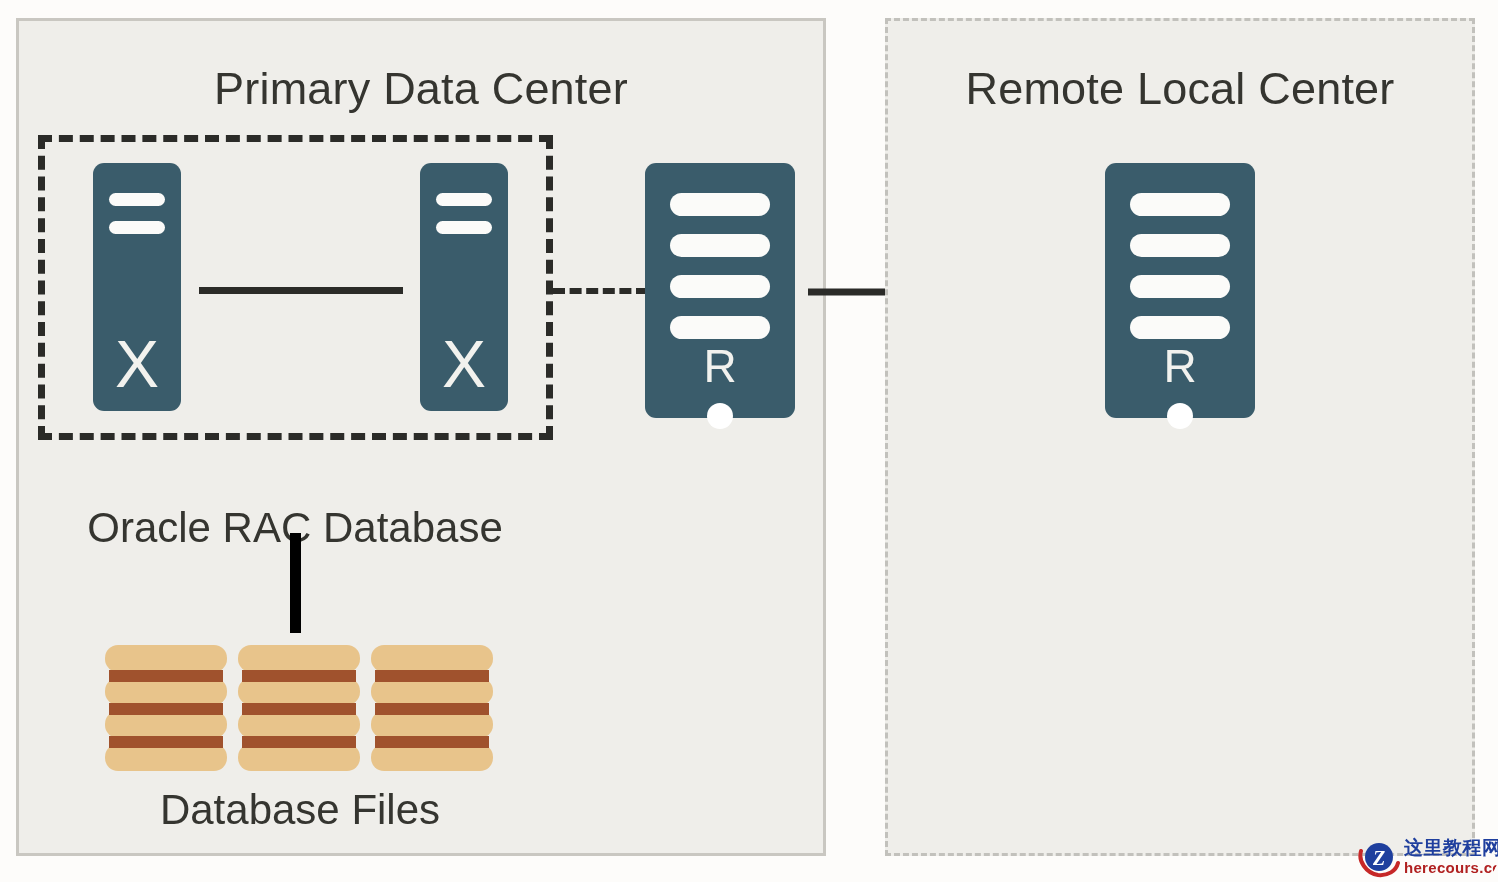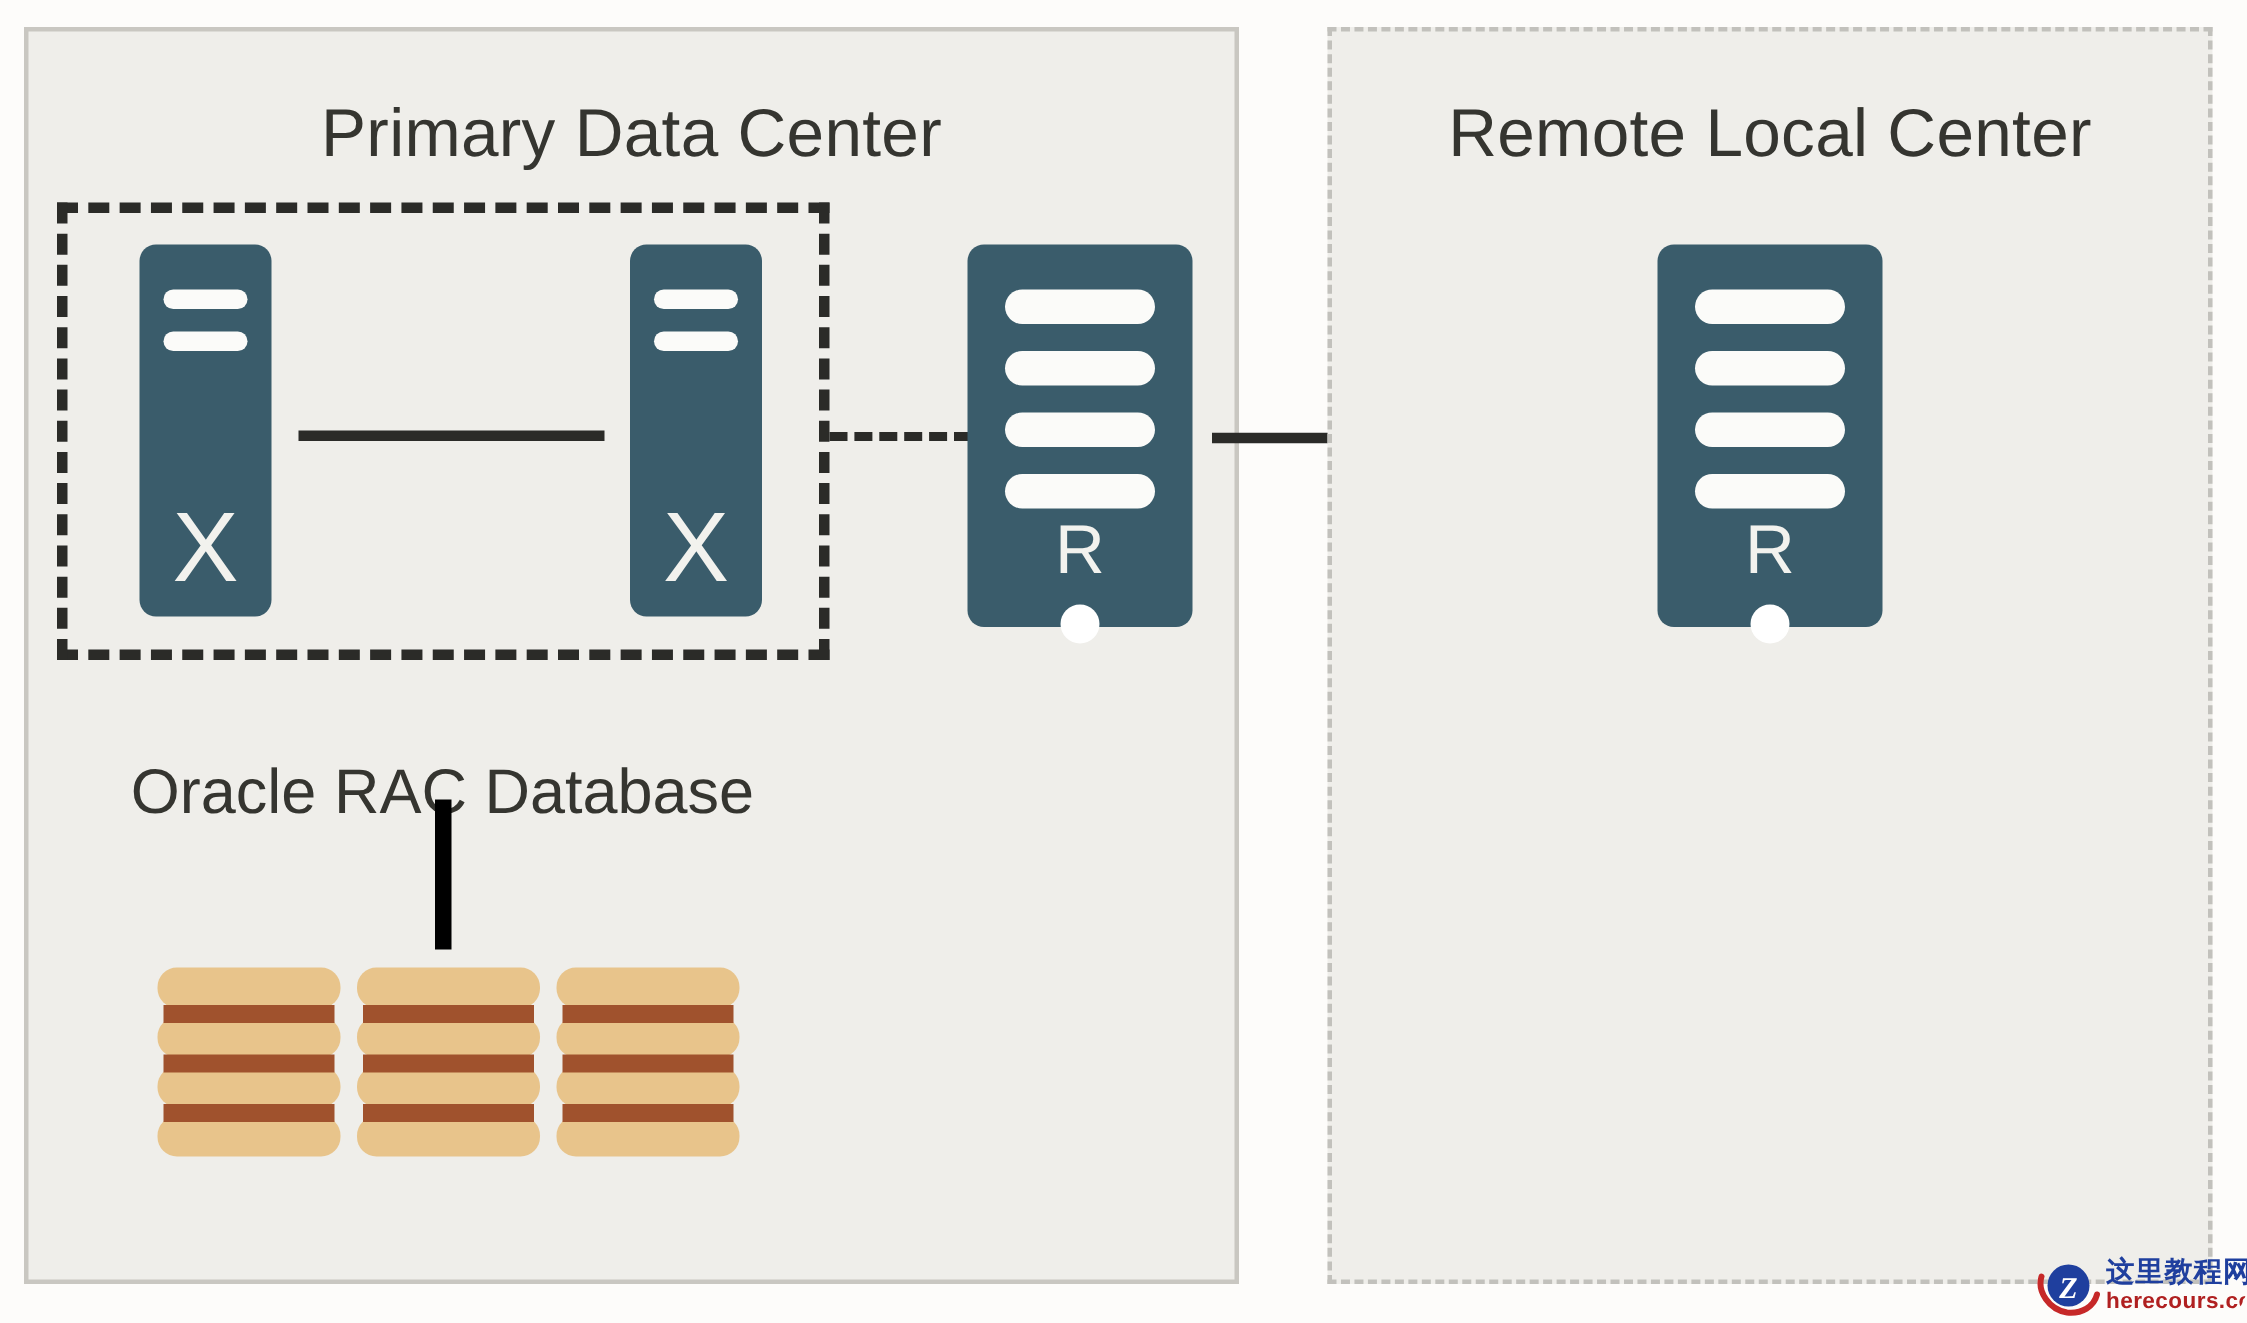--- a/index.html
+++ b/index.html
@@ -279,20 +279,21 @@
   <div id="disk-stack-3" class="disk-stack">
     <div class="platter platter-1"></div>
     <div class="platter platter-2"></div>
     <div class="platter platter-3"></div>
     <div class="platter platter-4"></div>
     <div class="seam seam-1"></div>
     <div class="seam seam-2"></div>
     <div class="seam seam-3"></div>
   </div>
 
+  <div id="database-files-label" class="node-label">Database Files</div>
 
   <svg id="replication-arrow" viewBox="0 0 288 36" xmlns="http://www.w3.org/2000/svg">
     <line x1="0" y1="18" x2="256" y2="18" stroke="#2b2b28" stroke-width="7"></line>
     <polygon points="250,3 285,18 250,33" fill="#2b2b28"></polygon>
   </svg>
 
   <div id="remote-dc" class="dc-panel">
     <div class="dc-title">Remote Local Center</div>
   </div>
 

